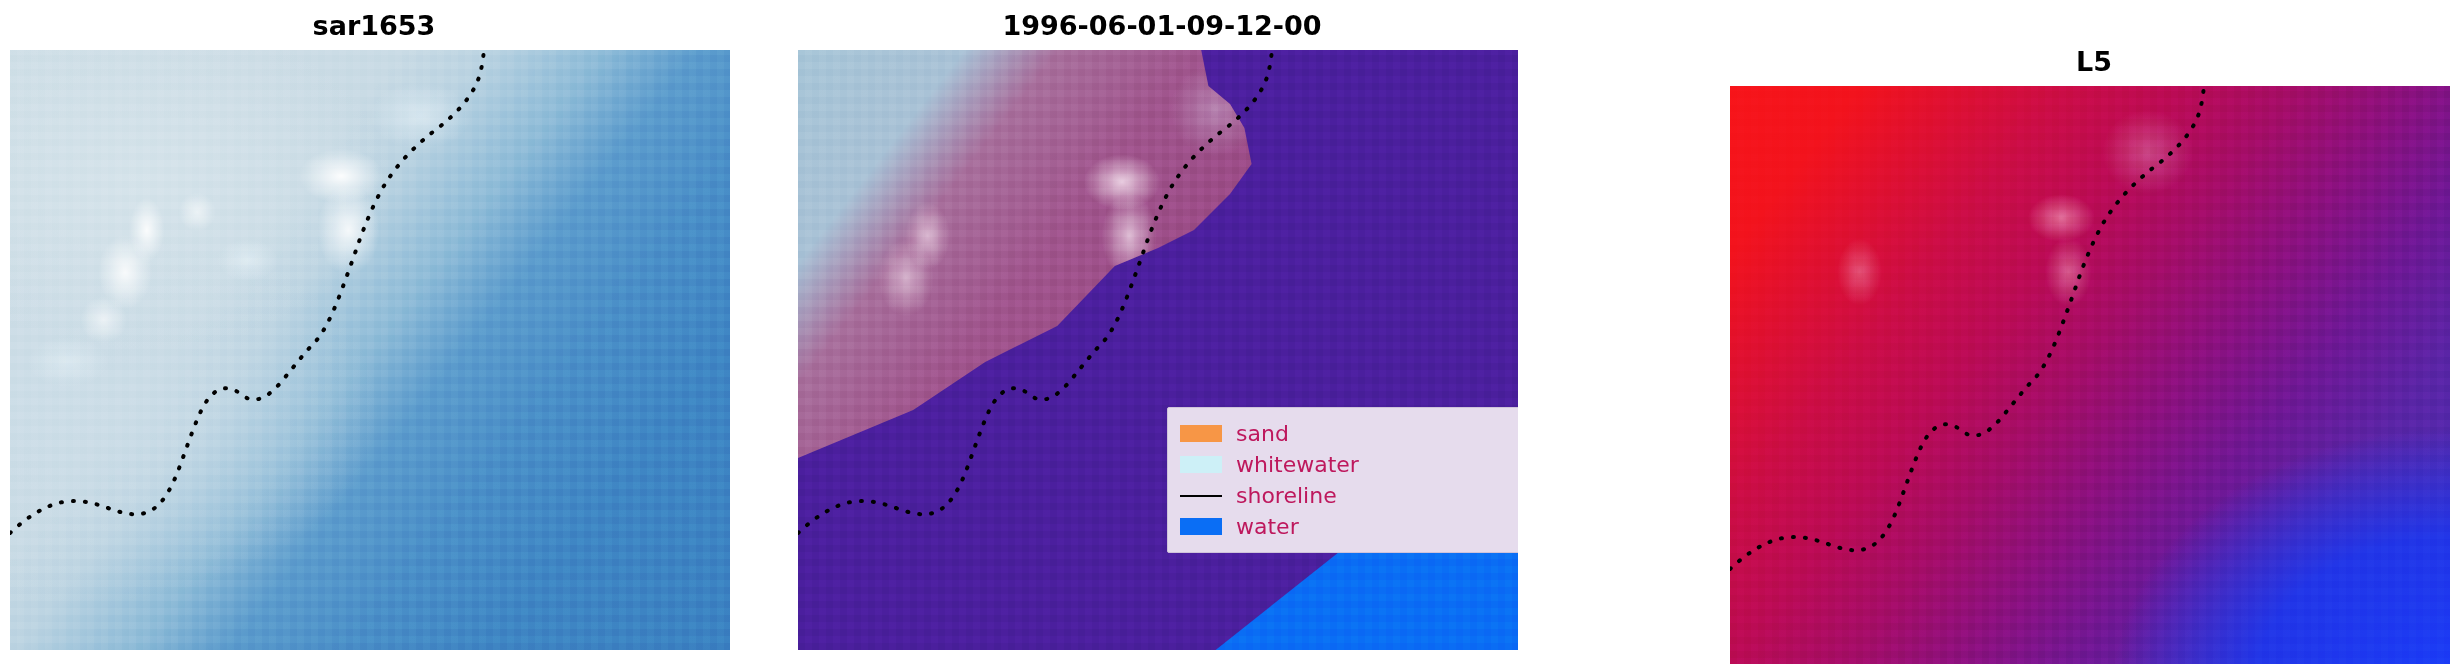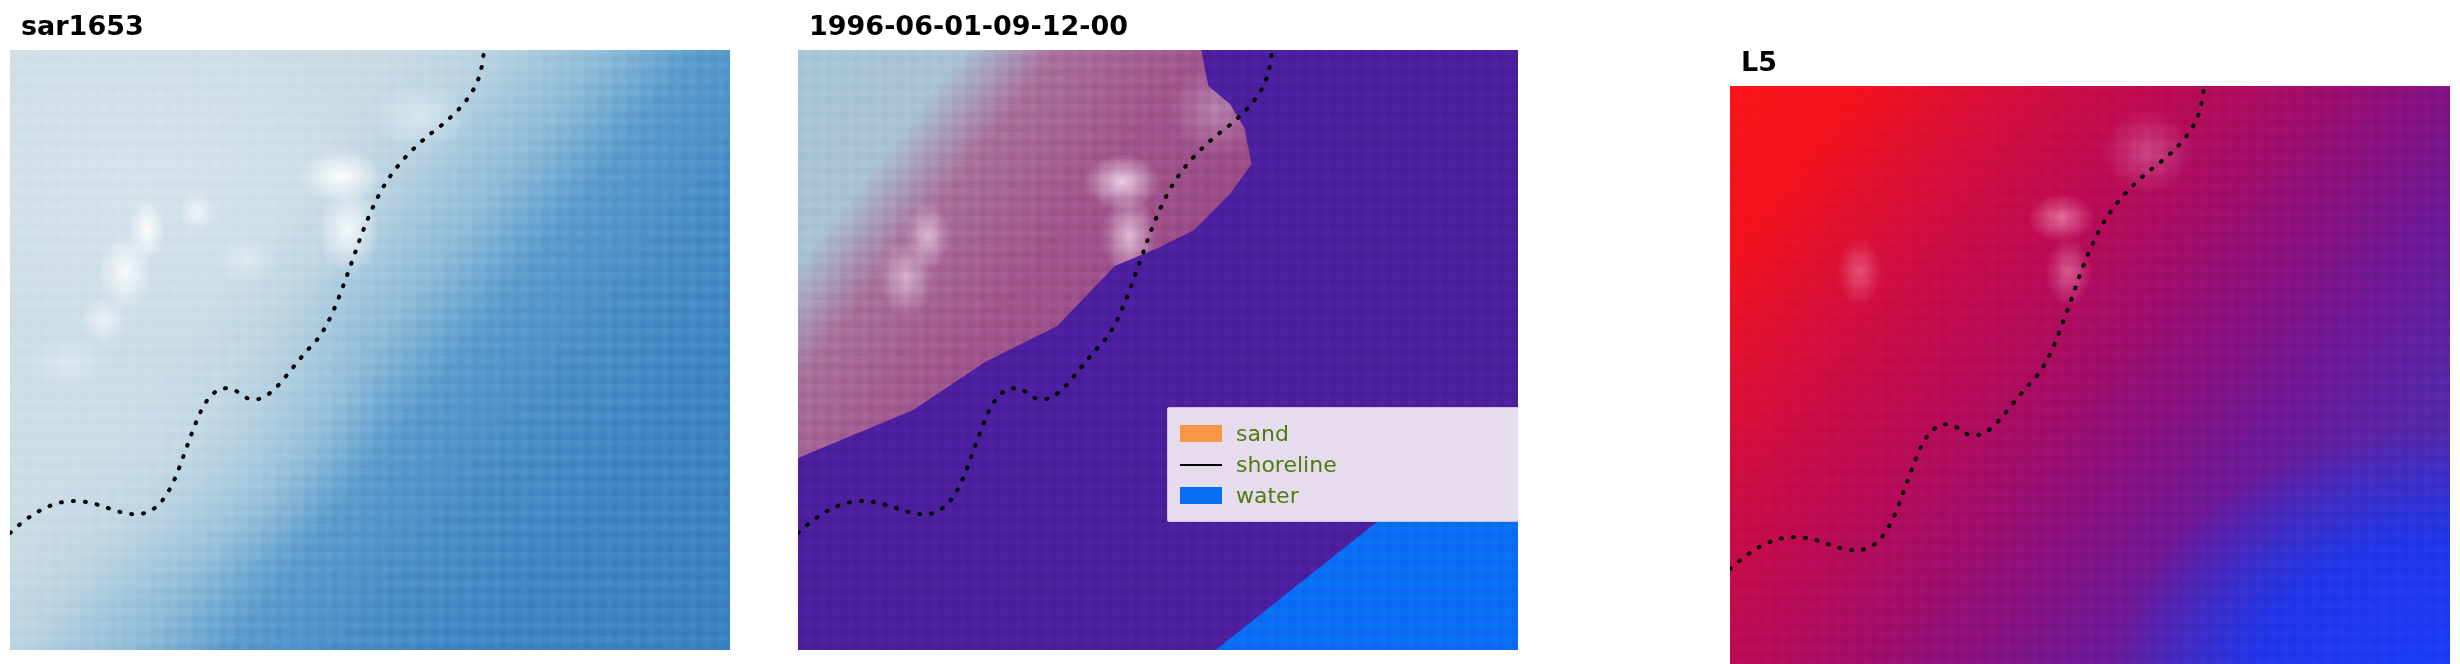--- a/index.html
+++ b/index.html
@@ -21,23 +21,23 @@
   }
   .panel {
     position: absolute;
     top: 0;
     width: 720px;
     height: 664px;
   }
   .panel-title {
     position: absolute;
     top: 10px;
-    left: 11px;
+    left: 4px;
     width: 100%;
-    text-align: left;
+    text-align: center;
     font-size: 27px;
     font-weight: bold;
     color: #000000;
     letter-spacing: 0px;
     white-space: nowrap;
   }
   .panel-image {
     position: absolute;
     top: 50px;
     left: 0;
@@ -193,21 +193,21 @@
     display: flex;
     align-items: center;
   }
   .legend-line {
     width: 42px;
     height: 2px;
     background: #000000;
   }
   .legend-label {
     font-size: 22px;
-    color: #4d7c0f;
+    color: #be185d;
     white-space: nowrap;
     line-height: 1;
   }
 </style>
 </head>
 <body>
 
 <div class="figure">
 
   <div class="panel" style="left:10px;">
@@ -231,20 +231,24 @@
       <div class="layer p2-white"></div>
       <div class="layer grain"></div>
       <svg class="shoreline-svg" viewBox="0 0 720 600" preserveAspectRatio="none">
         <path class="shoreline-path" d="M 0,483 C 17,467 36,455 53,452 C 72,449 86,454 98,458 C 112,463 125,467 138,462 C 152,456 161,439 168,421 C 176,400 183,378 191,361 C 200,342 214,330 232,345 C 247,357 262,343 272,331 C 286,314 295,302 306,291 C 315,280 322,265 329,247 C 337,226 344,206 351,186 C 359,165 368,144 379,128 C 391,110 408,93 428,78 C 446,64 461,48 468,30 C 472,19 473,9 474,0"></path>
       </svg>
 
       <div class="legend">
         <div class="legend-row">
           <div class="legend-swatch" style="background:#f79646;"></div>
           <div class="legend-label">sand</div>
+        </div>
+        <div class="legend-row">
+          <div class="legend-swatch" style="background:#cdf0f7;"></div>
+          <div class="legend-label">whitewater</div>
         </div>
         <div class="legend-row">
           <div class="legend-line-wrap">
             <div class="legend-line"></div>
           </div>
           <div class="legend-label">shoreline</div>
         </div>
         <div class="legend-row">
           <div class="legend-swatch" style="background:#0a6ef5;"></div>
           <div class="legend-label">water</div>

